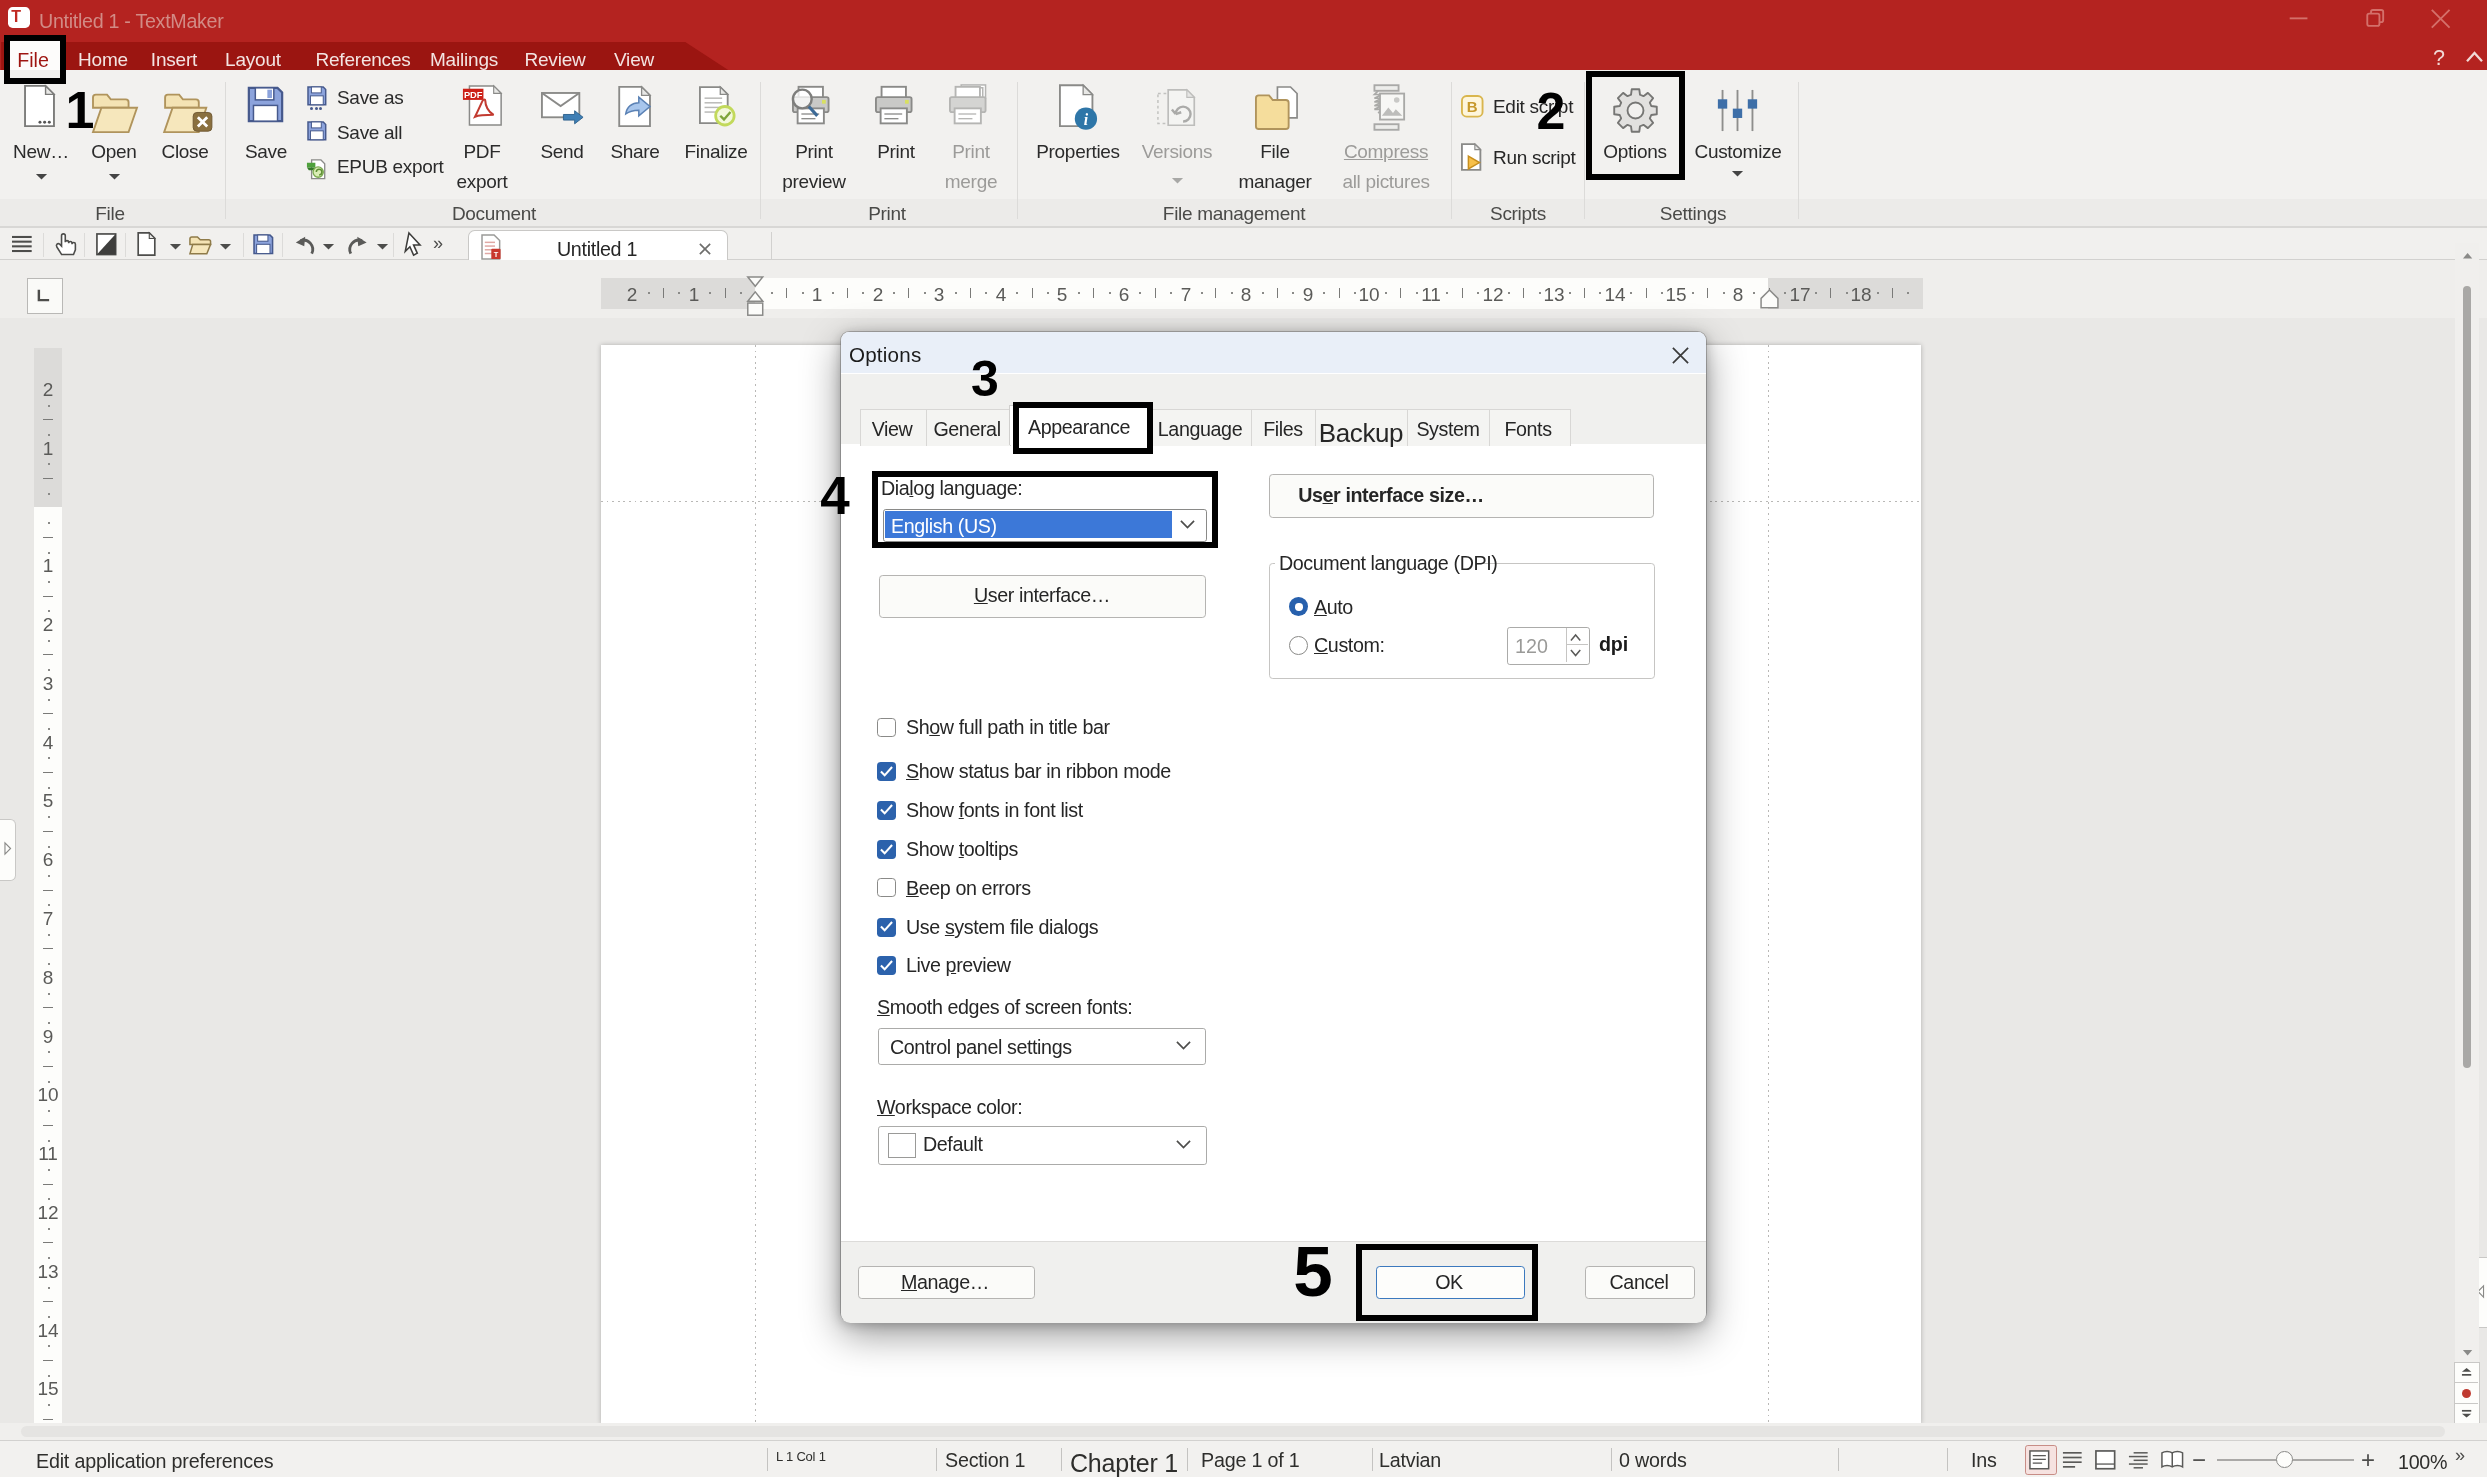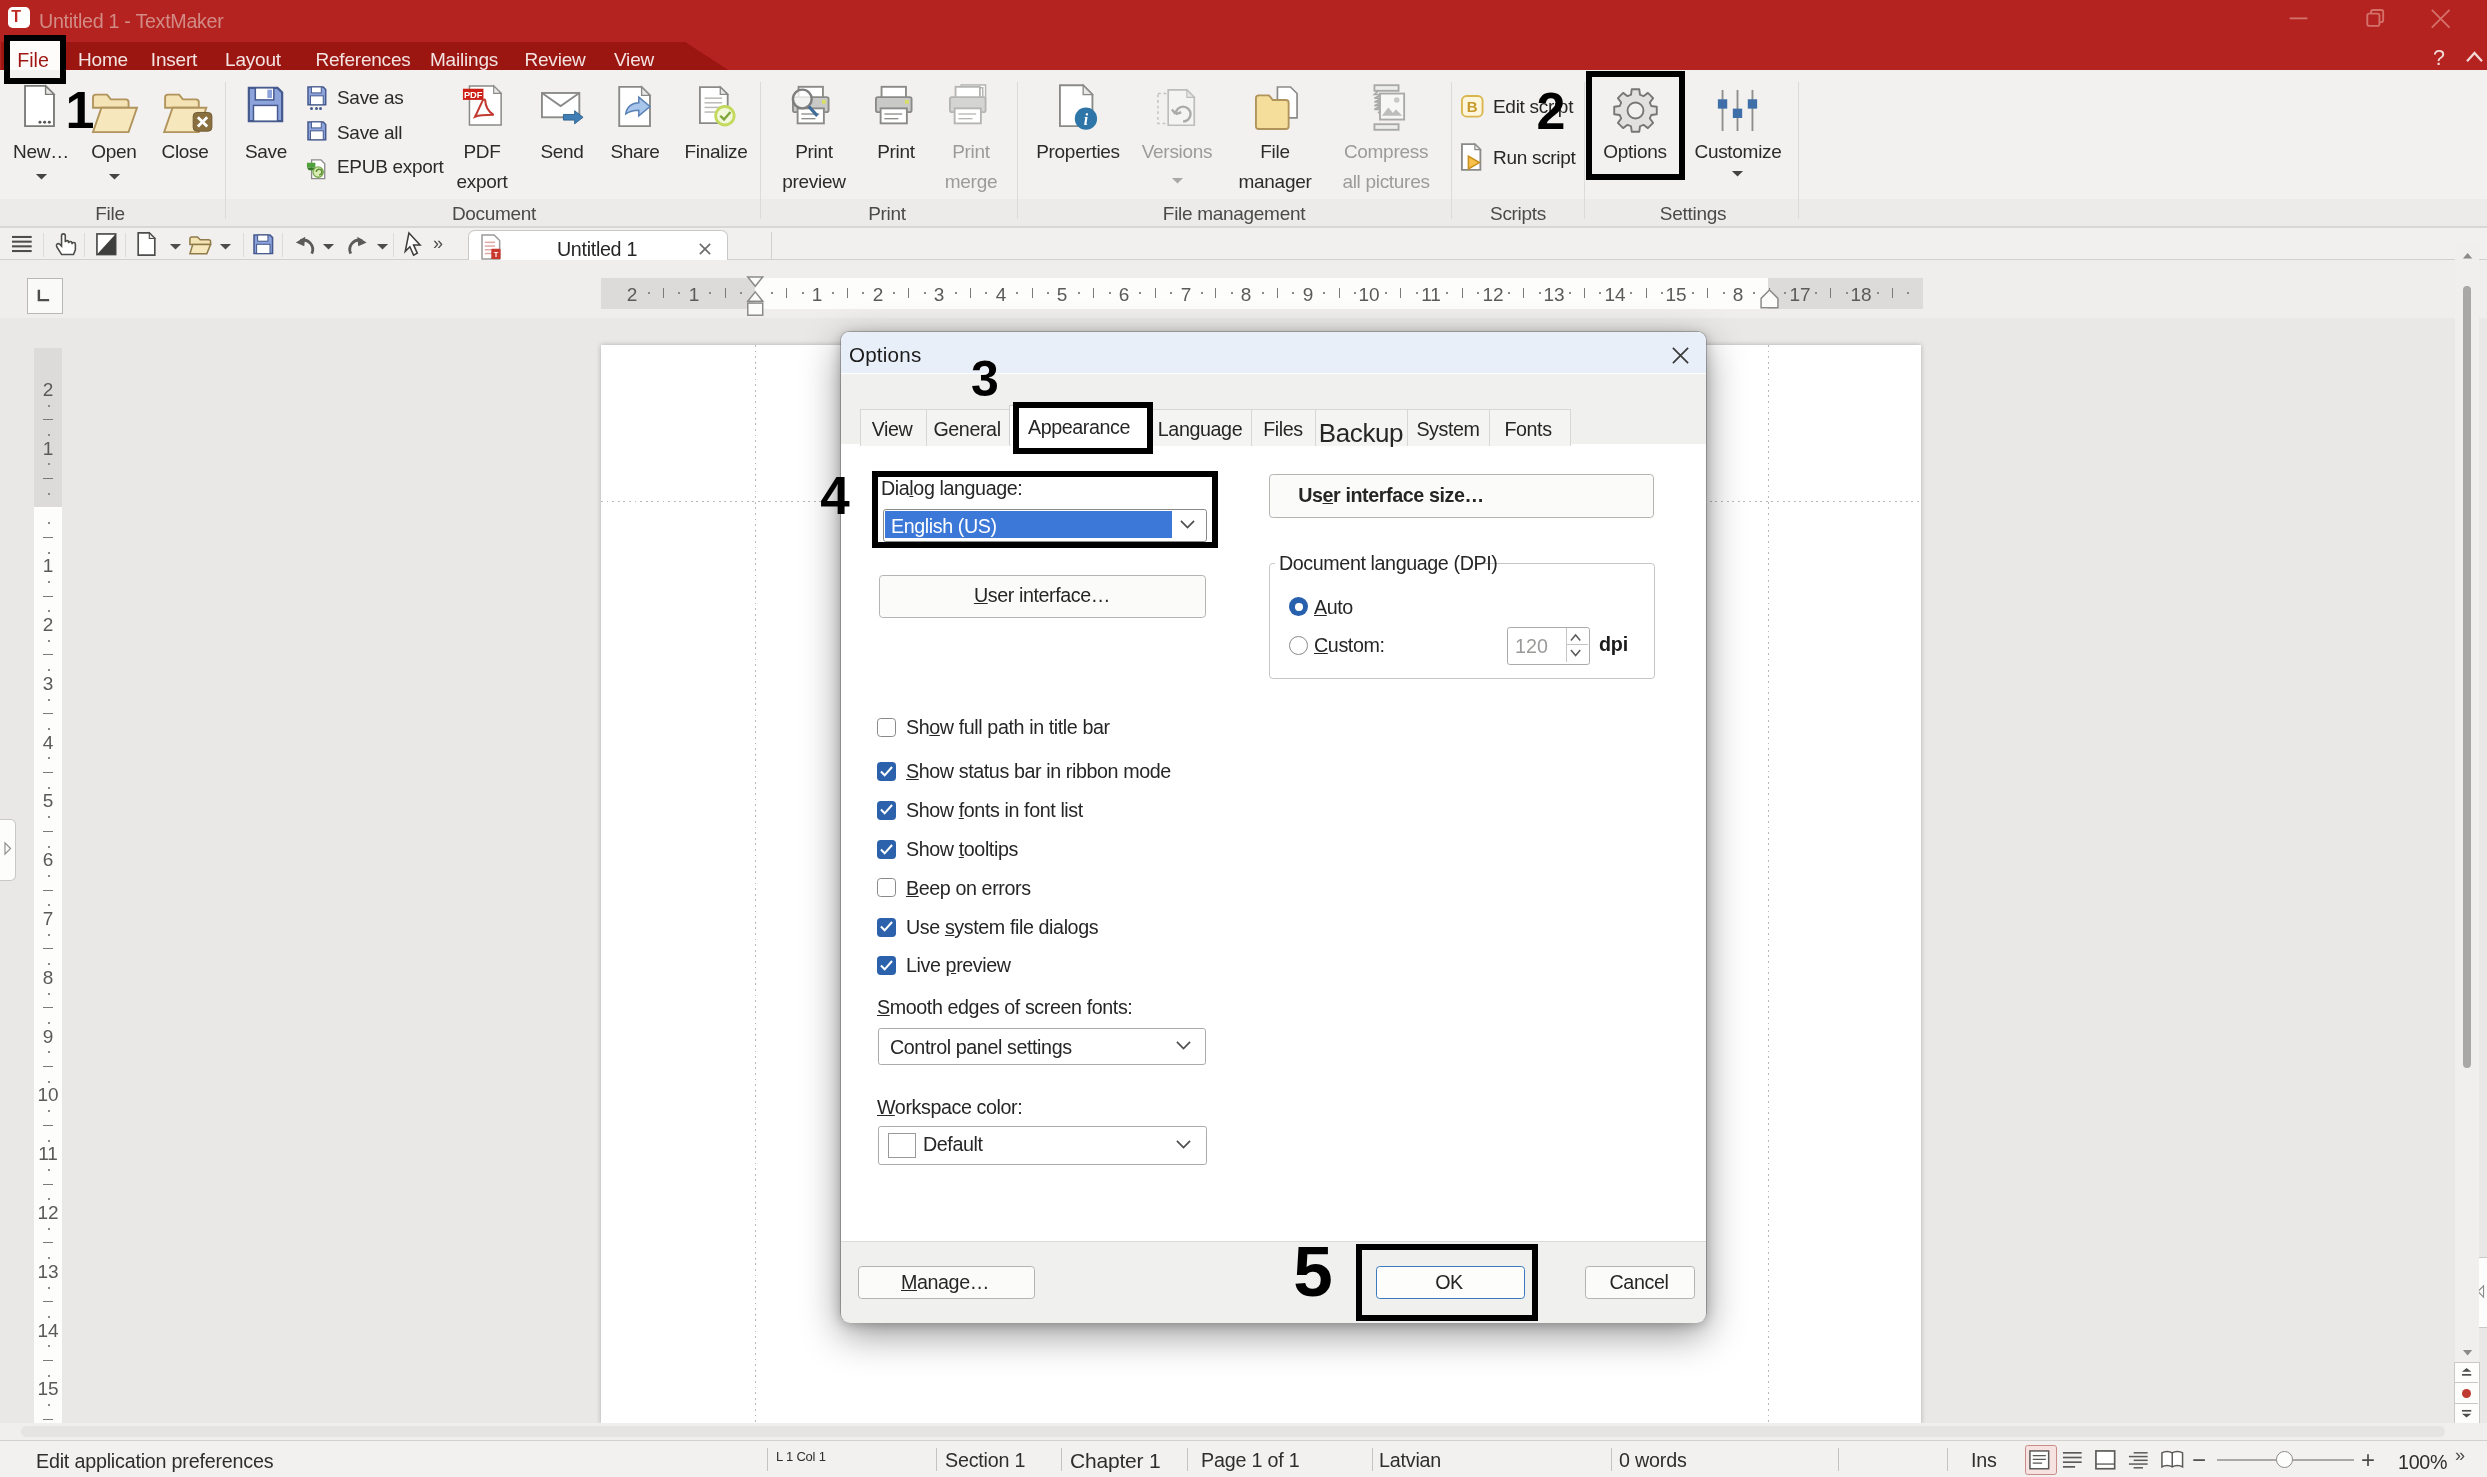--- a/index.html
+++ b/index.html
@@ -223,21 +223,21 @@
  <circle cx="32" cy="17" r="3" fill="#C9C9C7"></circle>
  <path d="M16,34 l7,-9 5,6 3,-4 7,7 z" fill="#BDBDBB"></path>
 </svg>
 <div class="tx" style="left:1078px;top:141px;transform:translateX(-50%);font-size:19px;letter-spacing:-0.3px;color:#2B2B2B;">Properties</div>
 <div class="tx" style="left:1177px;top:141px;transform:translateX(-50%);font-size:19px;letter-spacing:-0.3px;color:#9C9B99;">Versions</div>
 <svg class="ab" style="left:1171px;top:177px;" width="13" height="7.5" viewBox="0 0 14 8">
     <polygon points="1,1 13,1 7,7" fill="#A8A8A6"></polygon>
   </svg>
 <div class="tx" style="left:1275px;top:141px;transform:translateX(-50%);font-size:19px;letter-spacing:-0.3px;color:#2B2B2B;">File</div>
 <div class="tx" style="left:1275px;top:171px;transform:translateX(-50%);font-size:19px;letter-spacing:-0.3px;color:#2B2B2B;">manager</div>
-<div class="tx" style="left:1386px;top:141px;transform:translateX(-50%);font-size:19px;letter-spacing:-0.3px;color:#9C9B99;">Compress</div>
+<div class="tx" style="left:1386px;top:141px;transform:translateX(-50%);font-size:19px;letter-spacing:-0.3px;color:#9C9B99;text-decoration:underline;">Compress</div>
 <div class="tx" style="left:1386px;top:171px;transform:translateX(-50%);font-size:19px;letter-spacing:-0.3px;color:#9C9B99;">all pictures</div>
 
 <svg class="ab" style="left:1461px;top:95px;" width="22.5" height="22.5" viewBox="0 0 24 24">
  <rect x="1" y="1" width="22" height="22" rx="5" fill="#FEF6DC" stroke="#D9B64E" stroke-width="2"></rect>
  <text x="12" y="18" font-size="16" font-weight="bold" fill="#C7992B" text-anchor="middle" font-family="Liberation Sans">B</text>
 </svg>
 <svg class="ab" style="left:1461px;top:143px;" width="24" height="28" viewBox="0 0 26 30">
  <path d="M1,1 h14 l6,6 v22 h-20 z" fill="#fff" stroke="#8A8A88" stroke-width="2"></path>
  <path d="M15,1 l6,6 h-6 z" fill="#E8E8E6" stroke="#8A8A88" stroke-width="1.2"></path>
  <polygon points="8,14 20,21 8,28" fill="#F7C04A" stroke="#C78F1F" stroke-width="1.6"></polygon>
@@ -564,21 +564,21 @@
 <div class="ab" style="left:767px;top:1448px;width:0.9px;height:23.4px;background:#C4C3C1;"></div>
 <div class="ab" style="left:936px;top:1448px;width:0.9px;height:23.4px;background:#C4C3C1;"></div>
 <div class="ab" style="left:1061px;top:1448px;width:0.9px;height:23.4px;background:#C4C3C1;"></div>
 <div class="ab" style="left:1187px;top:1448px;width:0.9px;height:23.4px;background:#C4C3C1;"></div>
 <div class="ab" style="left:1372px;top:1448px;width:0.9px;height:23.4px;background:#C4C3C1;"></div>
 <div class="ab" style="left:1611px;top:1448px;width:0.9px;height:23.4px;background:#C4C3C1;"></div>
 <div class="ab" style="left:1838px;top:1448px;width:0.9px;height:23.4px;background:#C4C3C1;"></div>
 <div class="ab" style="left:1947px;top:1448px;width:0.9px;height:23.4px;background:#C4C3C1;"></div>
 <div class="tx" style="left:776px;top:1449px;font-size:13px;letter-spacing:-0.2px;color:#2E2E2C;">L 1 Col 1</div>
 <div class="tx" style="left:945px;top:1449px;font-size:19.7px;letter-spacing:-0.2px;color:#2E2E2C;">Section 1</div>
-<div class="tx" style="left:1070px;top:1449px;font-size:21px;letter-spacing:-0.2px;color:#2E2E2C;">Chapter 1</div>
+<div class="tx" style="left:1070px;top:1449px;font-size:25px;letter-spacing:-0.2px;color:#2E2E2C;">Chapter 1</div>
 <div class="tx" style="left:1201px;top:1449px;font-size:19.7px;letter-spacing:-0.2px;color:#2E2E2C;">Page 1 of 1</div>
 <div class="tx" style="left:1379px;top:1449px;font-size:19.7px;letter-spacing:-0.2px;color:#2E2E2C;">Latvian</div>
 <div class="tx" style="left:1619px;top:1449px;font-size:19.7px;letter-spacing:-0.2px;color:#2E2E2C;">0 words</div>
 <div class="tx" style="left:1971px;top:1449px;font-size:19.7px;letter-spacing:-0.2px;color:#2E2E2C;">Ins</div>
 <div class="ab" style="left:2025px;top:1445px;width:30px;height:28px;background:#F6E2E0;border:0.9px solid #C88D86;border-radius:2.8px;"></div>
 <svg class="ab" style="left:2029px;top:1450px;" width="20.6" height="19.7" viewBox="0 0 22 21">
     <rect x="1" y="1" width="20" height="19" fill="#fff" stroke="#5A5A58" stroke-width="1.6"></rect>
     <g stroke="#5A5A58" stroke-width="1.4">
       <line x1="4" y1="6" x2="18" y2="6"></line>
       <line x1="4" y1="10" x2="18" y2="10"></line>

